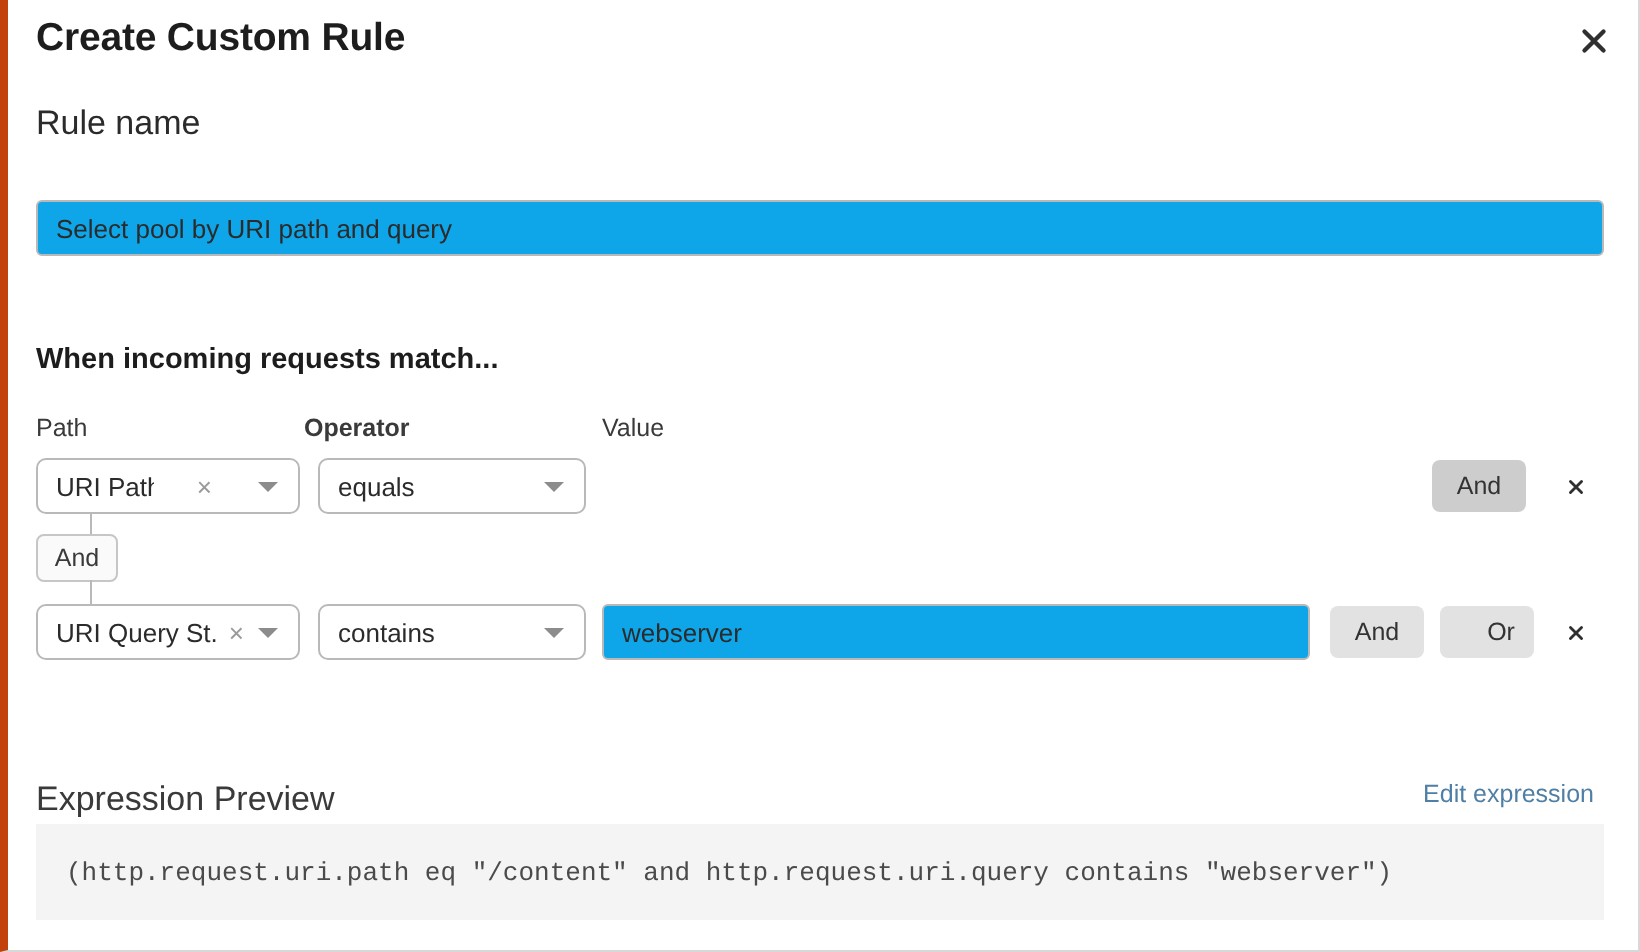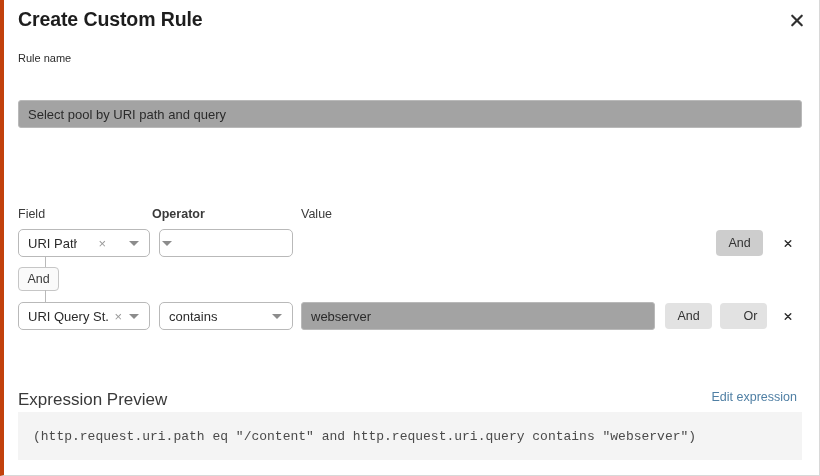--- a/index.html
+++ b/index.html
@@ -38,37 +38,37 @@
     display: flex; align-items: center; justify-content: center;
     cursor: pointer;
     background: transparent;
     border: none;
   }
   .close-btn svg { display: block; }
 
   
   .label-strong {
     position: absolute;
-    font-size: 11px;
+    font-size: 17px;
     color: #2b2b2b;
   }
   .label-sub {
     position: absolute;
     font-size: 12.5px;
     color: #767676;
   }
   #rule-name-label { left: 14px; top: 52px; }
   #rule-name-help  { left: 14px; top: 75px; }
 
   .text-input {
     position: absolute;
     height: 28px;
     border: 1px solid #b9b9b9;
     border-radius: 3px;
-    background: #a3a3a3;
+    background: #0ea5e9;
     font-family: "Liberation Sans", sans-serif;
     font-size: 13px;
     color: #2b2b2b;
     padding: 0 9px;
     outline: none;
   }
   #rule-name-input {
     left: 14px; top: 100px;
     width: 784px;
   }
@@ -233,32 +233,34 @@
   <div class="dlg-title">Create Custom Rule</div>
   <button class="close-btn">
     <svg width="15" height="15" viewBox="0 0 15 15" aria-hidden="true">
       <path d="M2.4 2.4 L12.6 12.6 M12.6 2.4 L2.4 12.6" stroke="#303030" stroke-width="2.3" stroke-linecap="round"></path>
     </svg>
   </button>
 
   <div class="label-strong" id="rule-name-label">Rule name</div>
   <input class="text-input" id="rule-name-input" type="text" value="Select pool by URI path and query" style="">
 
-
-  <div class="col-head" id="col-head-field">Field</div>
+  <div class="section-heading">When incoming requests match...</div>
+
+  <div class="col-head" id="col-head-field">Path</div>
   <div class="col-head" id="col-head-operator">Operator</div>
   <div class="col-head" id="col-head-value">Value</div>
 
   <div class="sel sel-field row1">
     <span class="sel-text">URI Path</span>
     <span class="sel-clear">×</span>
     <span class="caret"></span>
   </div>
 
   <div class="sel sel-operator row1">
+    <span class="sel-text">equals</span>
     <span class="caret"></span>
   </div>
 
 
   <button class="pill active" id="row1-and">And</button>
 
   <button class="del-btn" id="row1-del">
     <svg width="13" height="13" viewBox="0 0 13 13" aria-hidden="true">
       <path d="M2 2 L11 11 M11 2 L2 11" stroke="#303030" stroke-width="2.3" stroke-linecap="round"></path>
     </svg>

